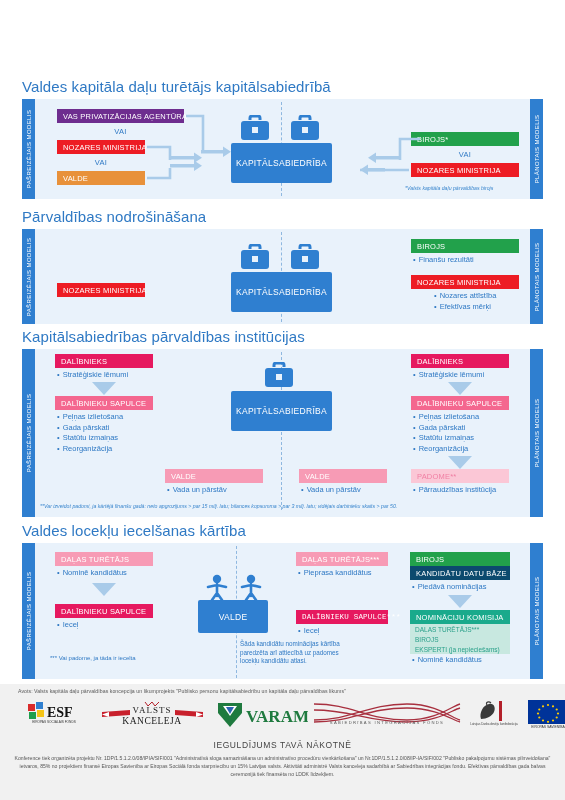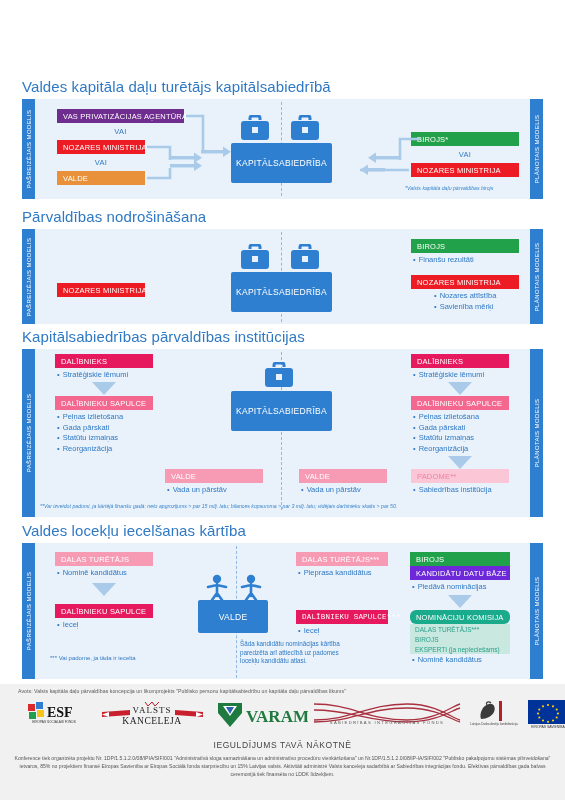--- a/index.html
+++ b/index.html
@@ -51,22 +51,22 @@
   
   .box {
     position: absolute; color: #fff; font-size: 7.5px;
     letter-spacing: .2px; display: flex; align-items: center;
     padding-left: 6px; height: 14px; white-space: nowrap;
   }
   .purple { background: #6e2d8f; }
   .red    { background: #ed1c24; }
   .orange { background: #e8913a; }
   .green  { background: #22a14b; }
-  .lime   { background: #6d28d9; }
-  .teal   { background: #1aaa8c; border-radius: 6px; }
+  .lime   { background: #0c4a6e; }
+  .teal   { background: #1aaa8c; }
   .tealpale { background: #c8e8e0; }
   .magenta{ background: #e6195f; }
   .pink   { background: #f79bb5; }
   .pinkpale { background: #fbc7d6; }
 
   .vai {
     position: absolute; color: #2f79c4; font-size: 7.5px;
     text-align: center; letter-spacing: .3px;
   }
   .bullets {
@@ -203,21 +203,21 @@
       <rect x="14" y="12" width="6" height="6" fill="#e9f2fb"></rect>
     </svg>
 
     <div class="box green" style="left:411px;top:31px;width:108px;">BIROJS</div>
     <ul class="bullets" style="left:413px;top:47px;">
       <li>Finanšu rezultāti</li>
     </ul>
     <div class="box red" style="left:411px;top:67px;width:108px;">NOZARES MINISTRIJA</div>
     <ul class="bullets" style="left:413px;top:83px;margin-left:21px;">
       <li>Nozares attīstība</li>
-      <li>Savienība mērķi</li>
+      <li>Efektīvas mērķi</li>
     </ul>
 
     <svg class="lines" width="565" height="208" style="top:-208px">
       <g stroke="#a9cbe9" stroke-width="2.6" fill="none">
         <path d="M147,290 H210"></path>
         <path d="M408,247 H375 V288"></path>
         <path d="M408,282 H390 V298"></path>
       </g>
       <g fill="#a9cbe9">
         <path d="M210,286 l12,0 l0,-3.5 l8,5.2 l-8,5.2 l0,-3.5 l-12,0 z"></path>
@@ -280,21 +280,21 @@
     </ul>
     <svg class="chev" style="left:448px;top:128px;" width="24" height="13" viewBox="0 0 24 13">
       <path d="M0,0 H24 L12,13 Z" fill="#a9cbe9"></path>
     </svg>
     <div class="box pink" style="left:299px;top:141px;width:88px;">VALDE</div>
     <ul class="bullets" style="left:301px;top:157px;">
       <li>Vada un pārstāv</li>
     </ul>
     <div class="box pinkpale" style="left:411px;top:141px;width:98px;color:#f07fa3;">PADOME**</div>
     <ul class="bullets" style="left:413px;top:157px;">
-      <li>Sabiedrības institūcija</li>
+      <li>Pārraudzības institūcija</li>
     </ul>
 
     <div class="footnote" style="left:40px;top:175px;">**Var izveidot padomi, ja kārtējā finanšu gadā: neto apgrozījums &gt; par 15 milj. latu; bilances kopsumma &gt; par 3 milj. latu; vidējais darbinieku skaits &gt; par 50.</div>
 
     <svg class="lines" width="565" height="328" style="top:-328px">
       <g stroke="#a9cbe9" stroke-width="2.6" fill="none">
         <path d="M155,403 H205"></path>
         <path d="M210,422 V440"></path>
         <path d="M190,430 V480 H155"></path>
         <path d="M405,403 H355"></path>

